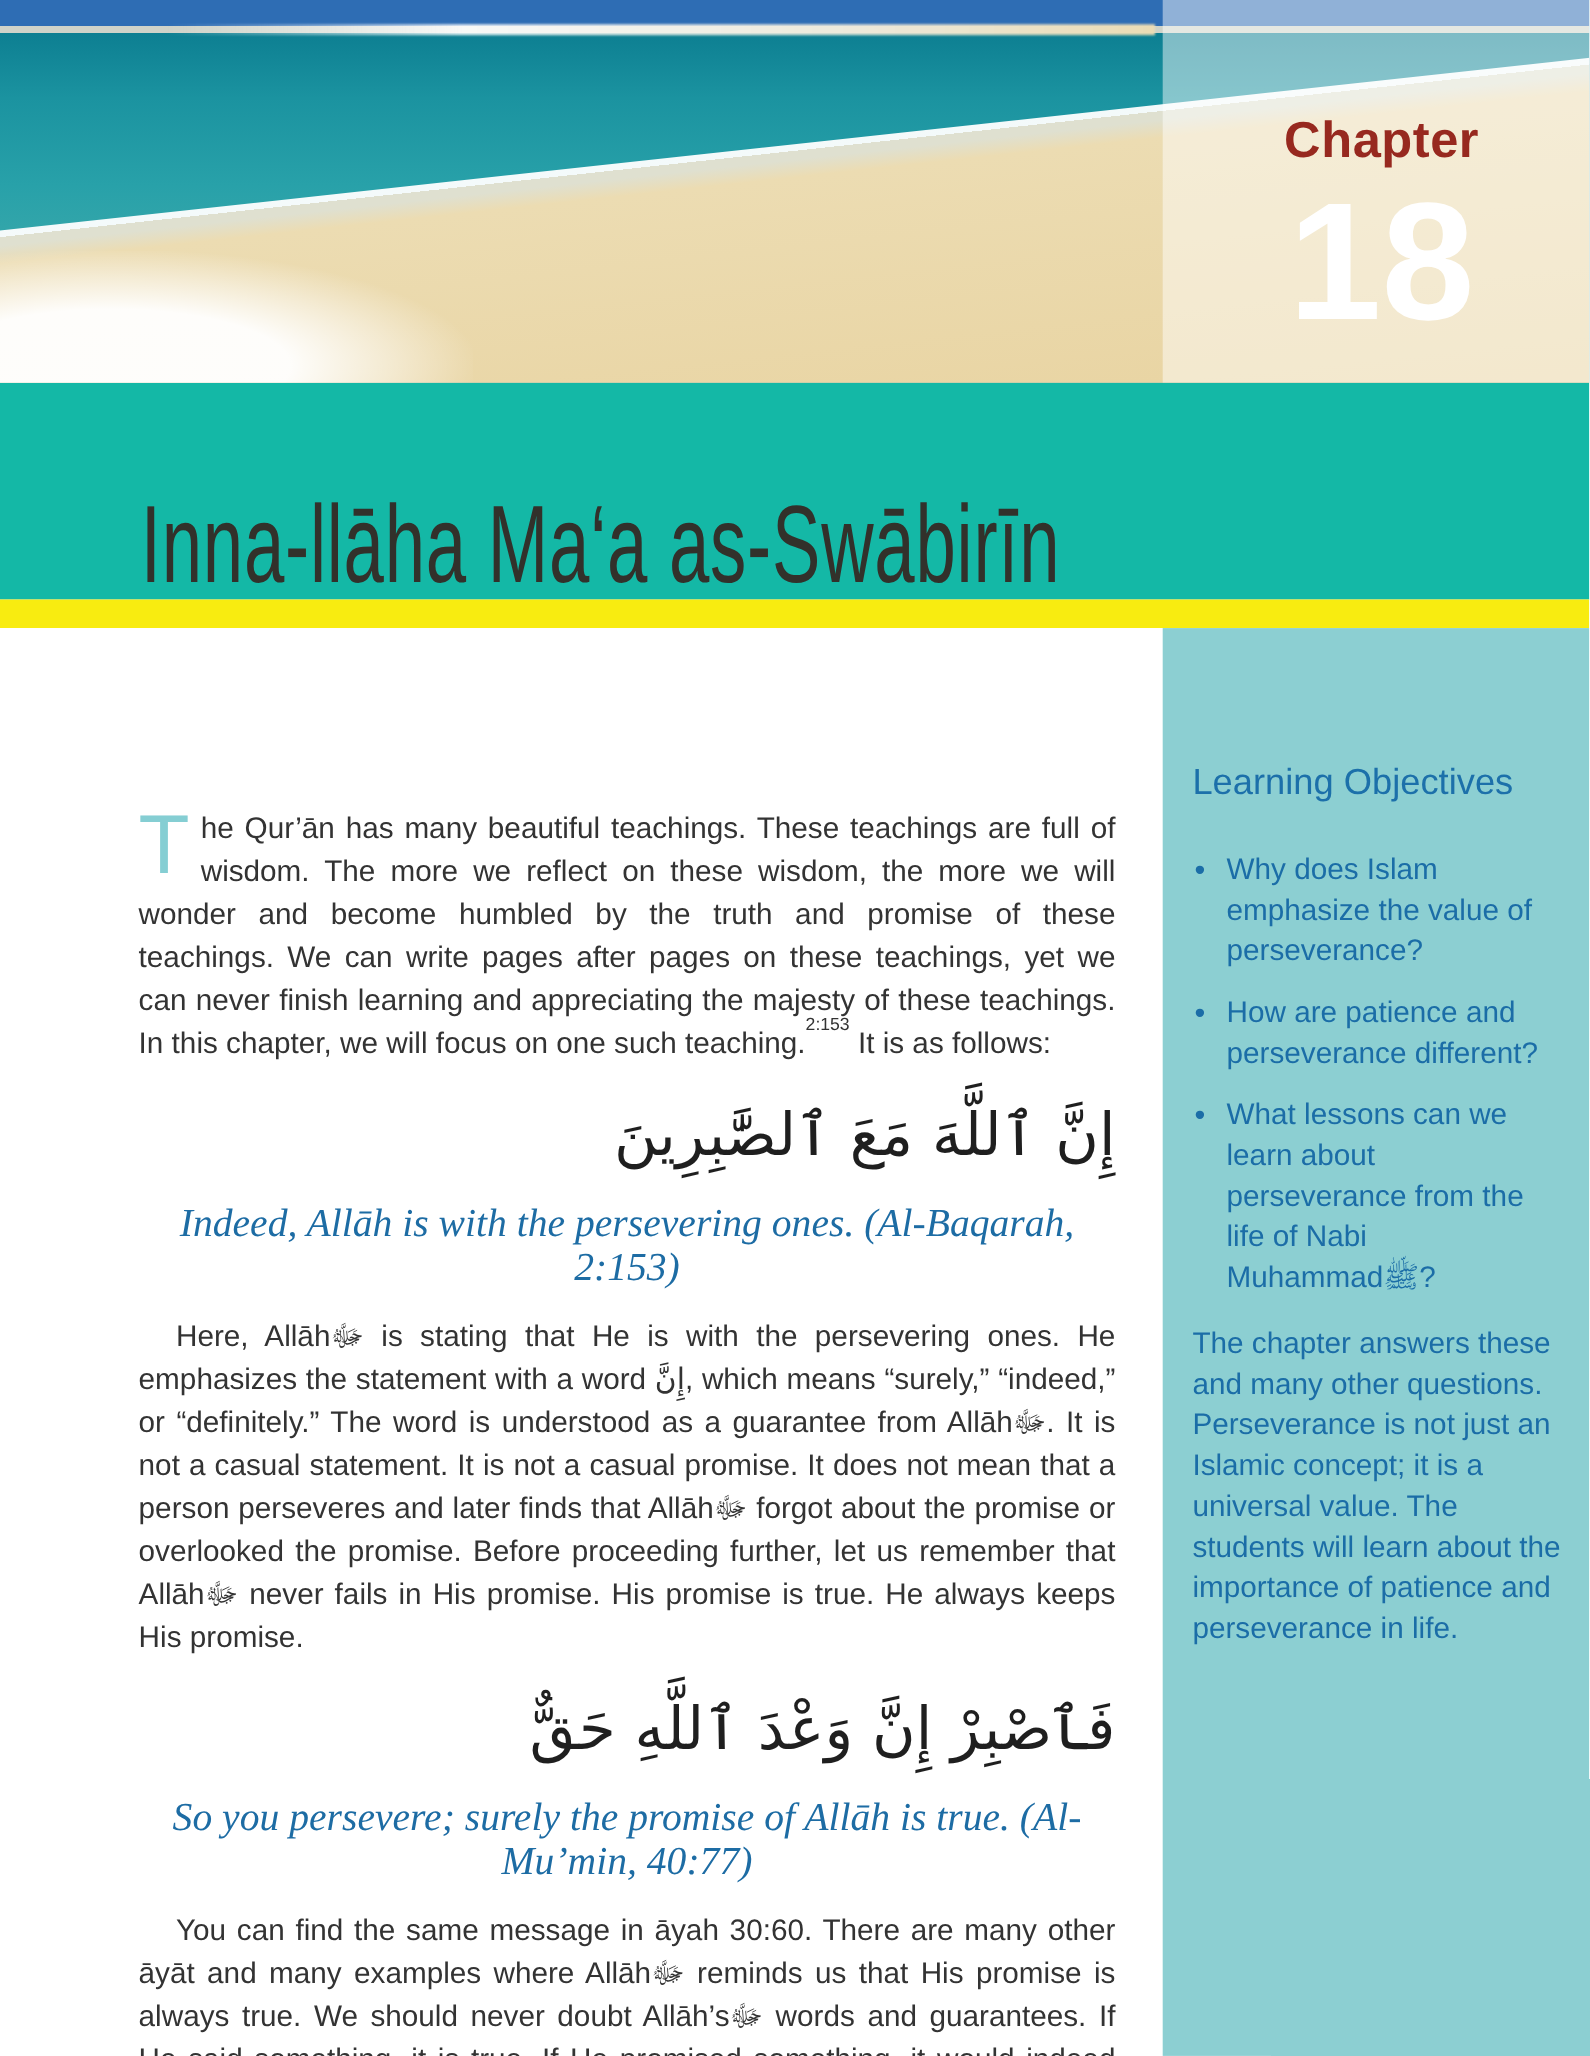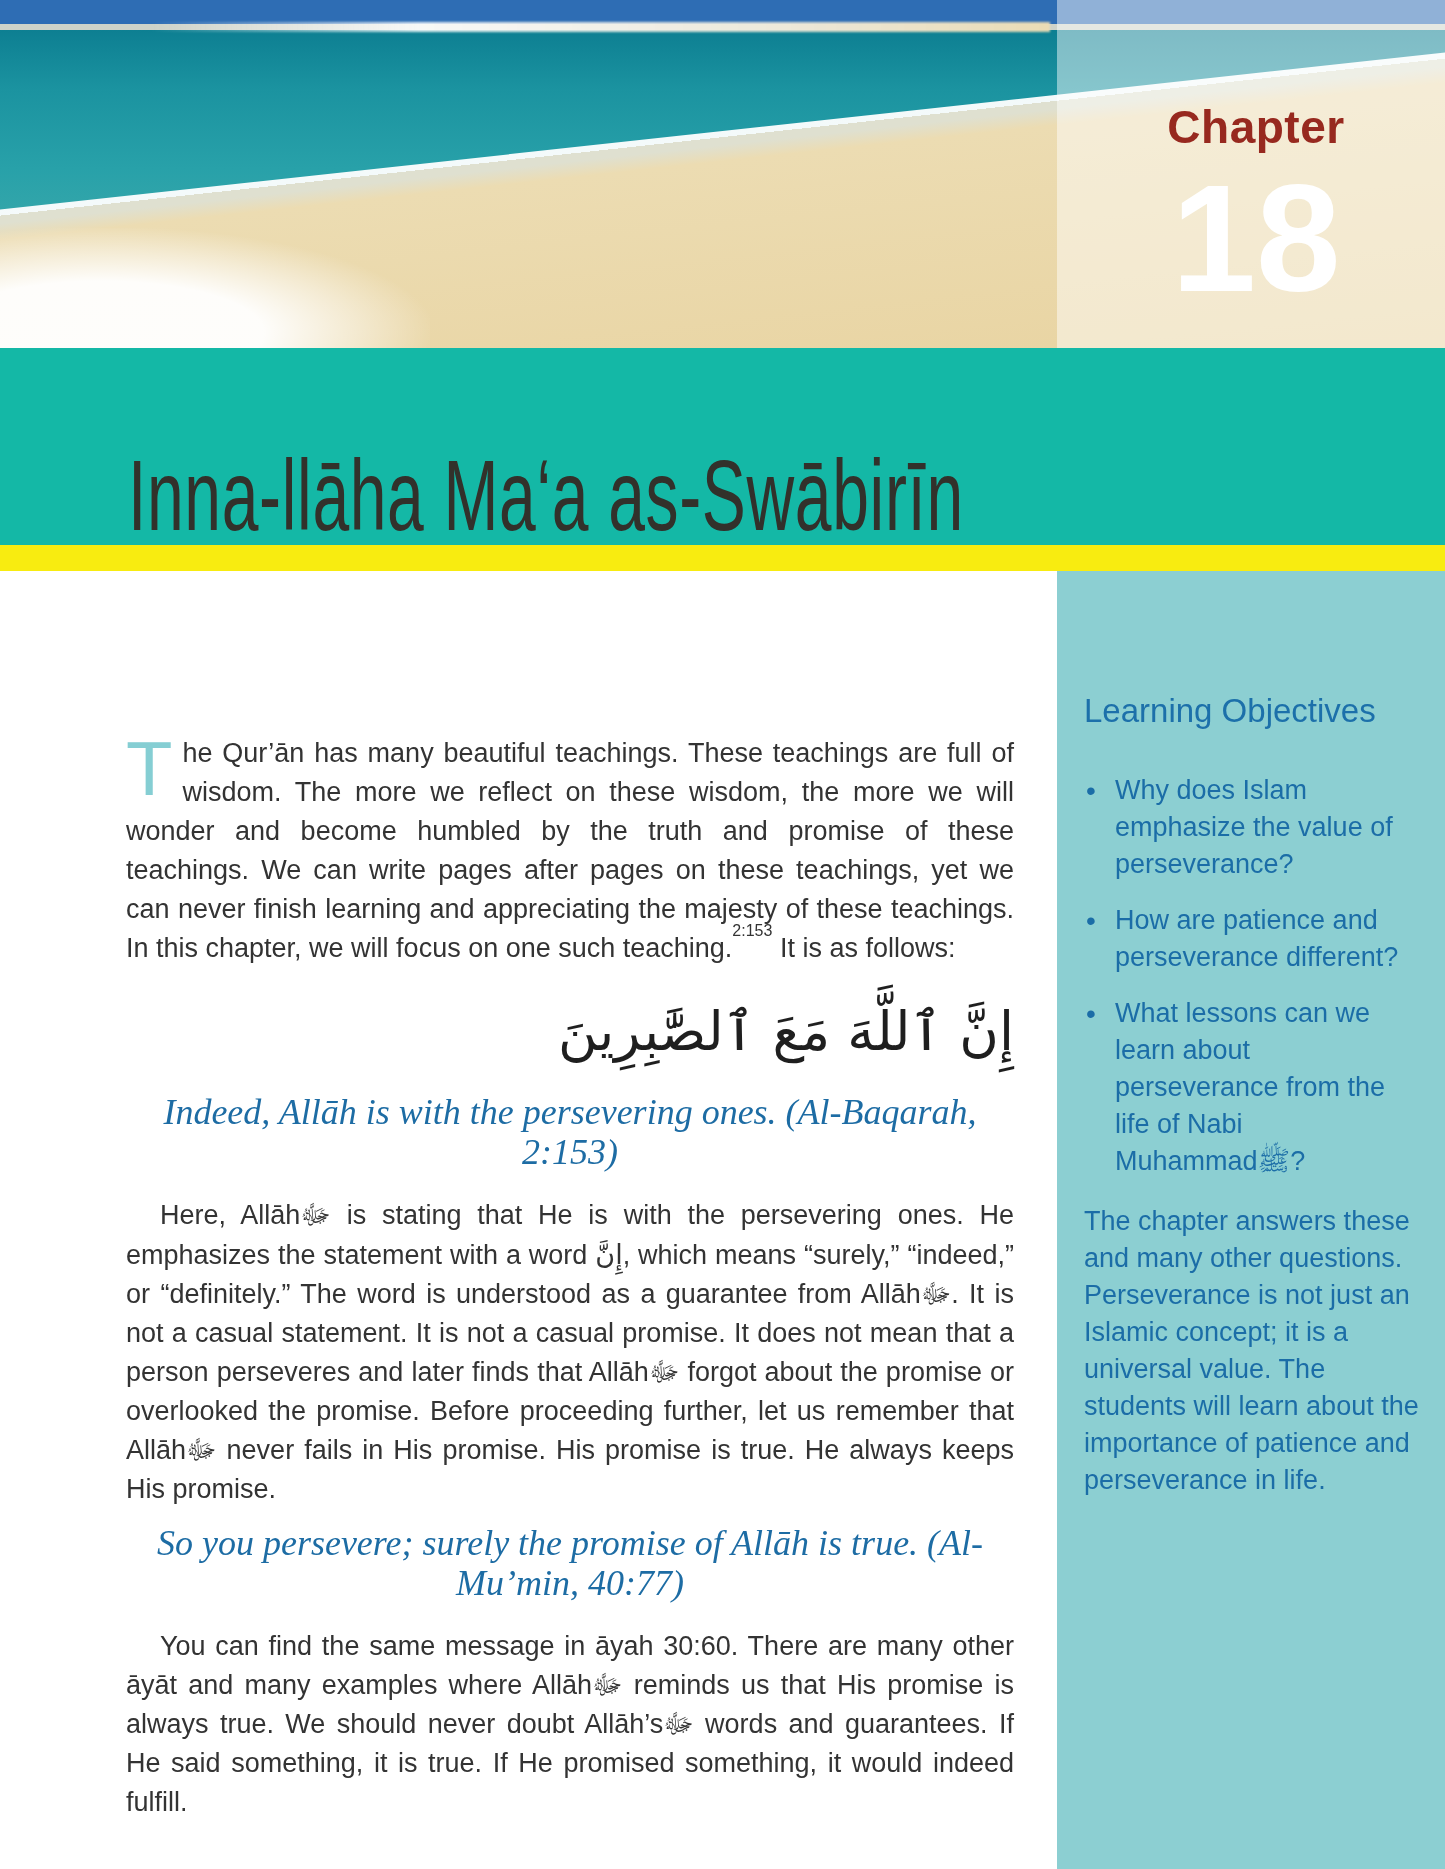--- a/index.html
+++ b/index.html
@@ -134,20 +134,21 @@
   <div class="content">
 
     <main>
       <p><span class="dropcap">T</span><span>he Qur’ān has many beautiful teachings. These teachings are full of wisdom. The more we reflect on these wisdom, the more we will wonder and become humbled by the truth and promise of these teachings. We can write pages after pages on these teachings, yet we can never finish learning and appreciating the majesty of these teachings. In this chapter, we will focus on one such teaching.</span><sup class="sup-ref">2:153</sup> <span>It is as follows:</span></p>
 
       <div class="ayah">إِنَّ ٱللَّهَ مَعَ ٱلصَّٰبِرِينَ</div>
       <div class="translation">Indeed, Allāh is with the persevering ones. (Al-Baqarah, 2:153)</div>
 
       <p class="body-para"><span>Here, Allāhﷻ is stating that He is with the persevering ones. He emphasizes the statement with a word </span><span class="inline-arabic">إِنَّ</span><span>, which means “surely,” “indeed,” or “definitely.” The word is understood as a guarantee from Allāhﷻ. It is not a casual statement. It is not a casual promise. It does not mean that a person perseveres and later finds that Allāhﷻ forgot about the promise or overlooked the promise. Before proceeding further, let us remember that Allāhﷻ never fails in His promise. His promise is true. He always keeps His promise.</span></p>
 
+      <div class="ayah">فَٱصْبِرْ إِنَّ وَعْدَ ٱللَّهِ حَقٌّ</div>
       <div class="translation">So you persevere; surely the promise of Allāh is true. (Al-Mu’min, 40:77)</div>
 
       <p class="body-para">You can find the same message in āyah 30:60. There are many other āyāt and many examples where Allāhﷻ reminds us that His promise is always true. We should never doubt Allāh’sﷻ words and guarantees. If He said something, it is true. If He promised something, it would indeed fulfill.</p>
     </main>
 
     <aside class="sidebar">
       <h2>Learning Objectives</h2>
       <ul class="objectives">
         <li>Why does Islam emphasize the value of perseverance?</li>
         <li>How are patience and perseverance different?</li>

